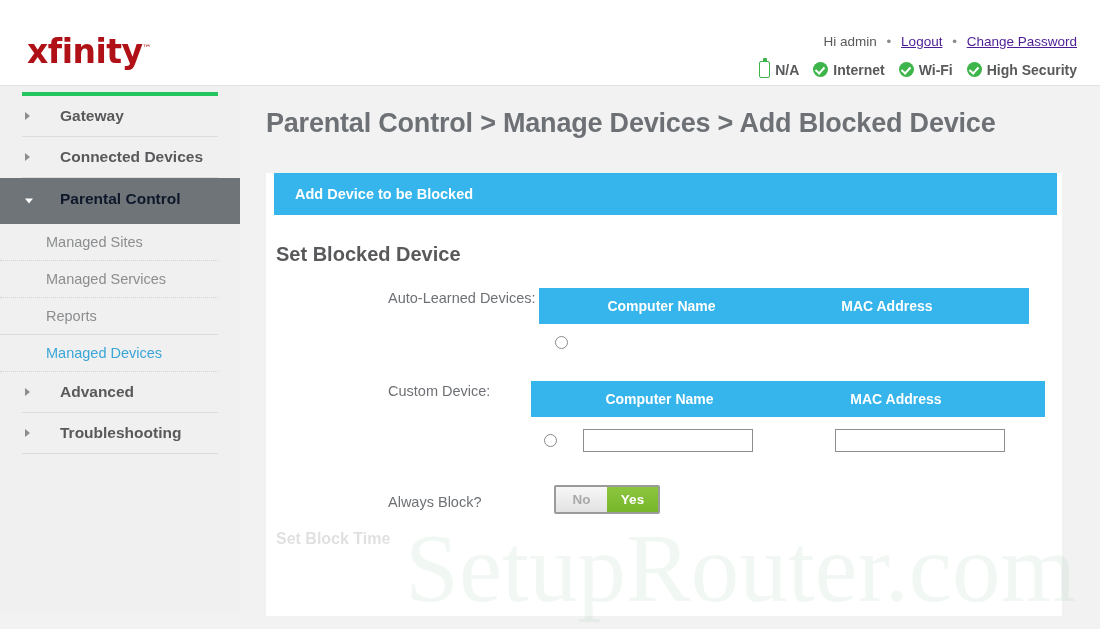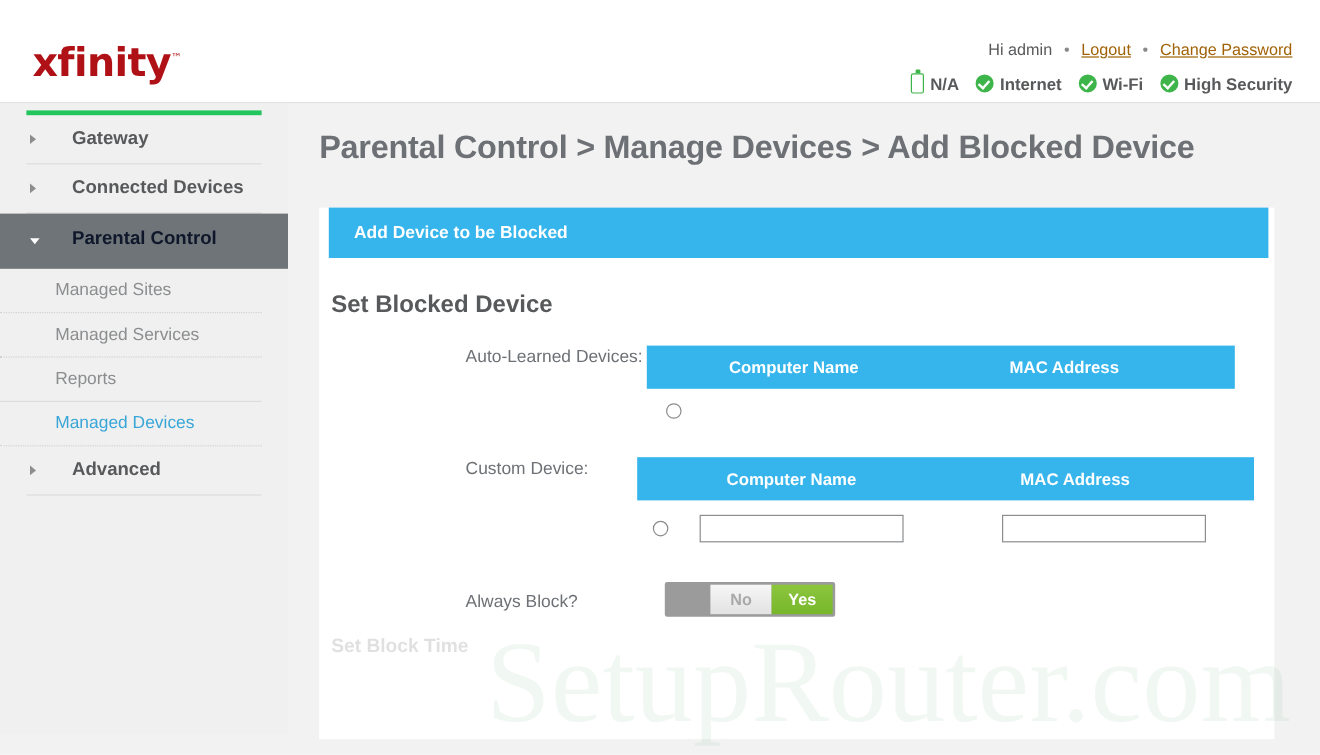--- a/index.html
+++ b/index.html
@@ -48,21 +48,21 @@
     top: 34px;
     font-size: 13.5px;
     color: #58595b;
     white-space: nowrap;
   }
   .account-row .sep {
     color: #8a8a8a;
     padding: 0 6px;
   }
   .account-row a {
-    color: #a16207;
+    color: #4c1d95;
     text-decoration: underline;
   }
 
   .status-row {
     position: absolute;
     right: 23px;
     top: 61px;
     display: flex;
     align-items: center;
     gap: 14px;
@@ -337,21 +337,20 @@
     font-weight: bold;
     padding: 5px 0;
     width: 51px;
     text-align: center;
     cursor: pointer;
     user-select: none;
   }
   .toggle-no {
     background: linear-gradient(#f7f7f7, #e2e2e2);
     color: #a9a9a9;
-    margin-left: 36px;
   }
   .toggle-yes {
     background: linear-gradient(#8cc63f, #77b62a);
     color: #ffffff;
   }
 
   .block-time-title {
     font-size: 16px;
     font-weight: bold;
     color: #58595b;
@@ -441,20 +440,24 @@
     </div>
     <div class="nav-sub selected">
       <span>Managed Devices</span>
     </div>
 
     <div class="nav-top">
       <span class="caret"></span>
       <span>Advanced</span>
     </div>
 
+    <div class="nav-top">
+      <span class="caret"></span>
+      <span>Troubleshooting</span>
+    </div>
 
   </nav>
 
   <main class="main">
 
     <h1 class="page-title">Parental Control &gt; Manage Devices &gt; Add Blocked Device</h1>
 
     <section class="panel">
 
       <div class="panel-header">Add Device to be Blocked</div>

